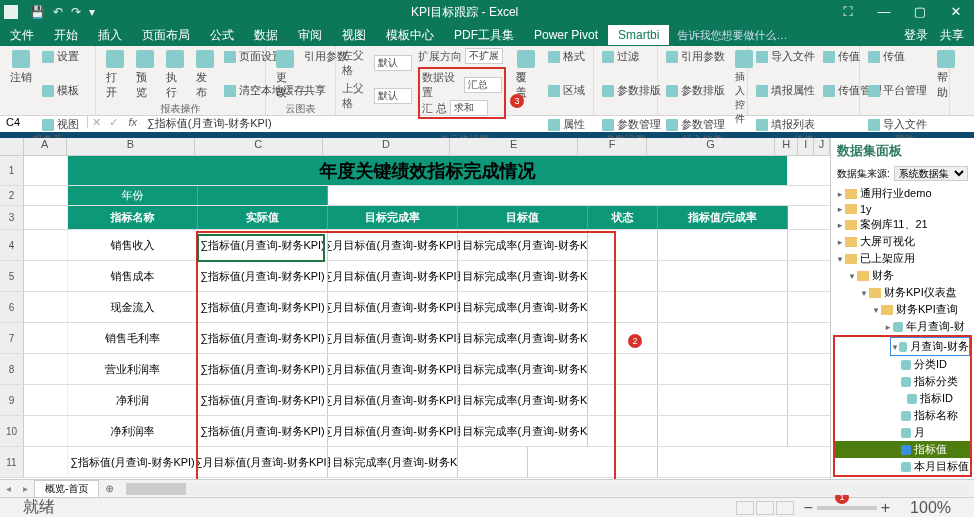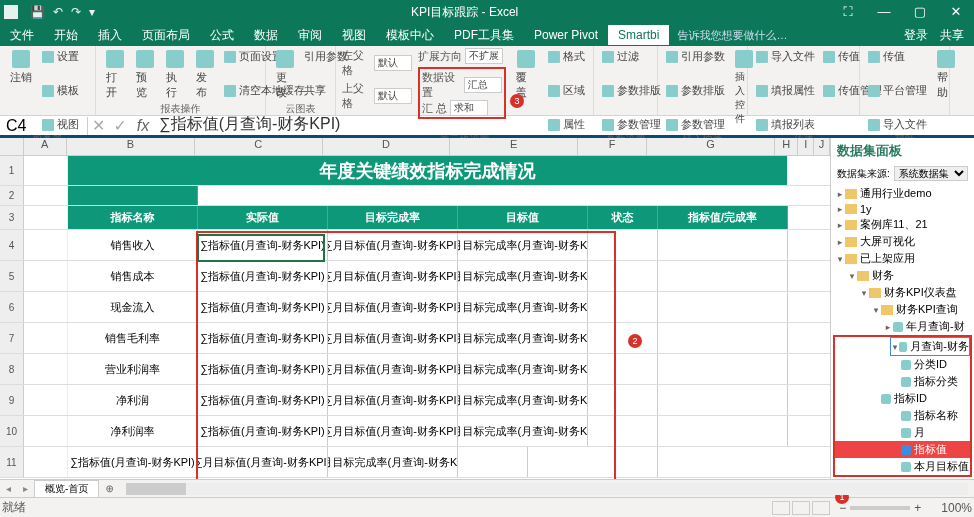--- a/index.html
+++ b/index.html
@@ -33,70 +33,70 @@
 .rbtn-sm { display: flex; align-items: center; gap: 3px; padding: 1px 2px; cursor: pointer; white-space: nowrap; }
 .rbtn-sm .ic { width: 12px; height: 12px; background: #8cc; border-radius: 1px; }
 .rcol { display: flex; flex-direction: column; gap: 17px; }
 .dd-row { display: flex; align-items: center; gap: 3px; font-size: 11px; }
 .dd-row .lbl { color: #555; }
 .dd-row .val { border: 1px solid #ccc; padding: 0 3px; background: #fff; min-width: 38px; font-size: 10px; }
 .cell-box { border: 2px solid #d7322a; padding: 1px 2px; }
 .badge-num { position: absolute; width: 14px; height: 14px; background: #d7322a; color: #fff; border-radius: 50%; font-size: 9px; display: flex; align-items: center; justify-content: center; }
 
 
-.fbar { height: 22px; background: #fff; border-bottom: 3px solid #0c4a6e; display: flex; align-items: flex-end; font-size: 16px; }
+.fbar { height: 22px; background: #fff; border-bottom: 6px solid #0c4a6e; display: flex; align-items: flex-start; font-size: 11px; }
 .fbar .namebox { width: 88px; border-right: 1px solid #ccc; padding-left: 6px; }
 .fbar .fx { padding: 0 6px; font-style: italic; color: #666; }
 .fbar .formula { flex: 1; padding-left: 4px; color: #333; }
 
 
 .main { display: flex; height: calc(100% - 24px - 22px - 70px - 22px - 18px - 20px); }
 .sheet { flex: 1; overflow: hidden; position: relative; }
 .col-heads { display: flex; height: 18px; background: #eee; border-bottom: 1px solid #ccc; }
 .col-heads .rh { width: 24px; border-right: 1px solid #ccc; }
 .col-heads .ch { border-right: 1px solid #ccc; text-align: center; font-size: 11px; color: #555; }
 .rows { position: relative; }
 .row { display: flex; border-bottom: 1px solid #ddd; }
 .row .rh { width: 24px; background: #eee; border-right: 1px solid #ccc; text-align: center; font-size: 10px; color: #555; display: flex; align-items: center; justify-content: center; }
 .row .cells { display: flex; flex: 1; }
 .cell { border-right: 1px solid #eee; display: flex; align-items: center; overflow: hidden; white-space: nowrap; font-size: 11px; }
 
 
-.title-cell { background: #0d9879; color: #ffffff; font-size: 18px; font-weight: bold; justify-content: center !important; }
+.title-cell { background: #0d9879; color: #000000; font-size: 18px; font-weight: bold; justify-content: center !important; }
 .sub-head { background: #0d9879; color: #fff; justify-content: center !important; border-right: 1px solid #3bb096 !important; }
 .th-cell { background: #0d9879; color: #fff; font-weight: bold; justify-content: center !important; border-right: 1px solid #3bb096 !important; }
 .bd-cell { justify-content: center; border-right: 1px solid #ccc !important; }
 .redbox { position: absolute; border: 2px solid #d7322a; pointer-events: none; }
 .redbox.r1 { left: 196px; top: 93px; width: 420px; height: 250px; }
 .badge2 { left: 628px; top: 196px; }
 .active-cell-border { position: absolute; border: 2px solid #217346; pointer-events: none; left: 197px; top: 96px; width: 128px; height: 28px; }
 
 
 .rpanel { width: 144px; border-left: 1px solid #ccc; background: #fff; display: flex; flex-direction: column; font-size: 11px; }
 .rpanel .hdr { padding: 4px 6px; font-weight: bold; color: #2b7b5f; font-size: 13px; }
 .rpanel .src { padding: 2px 6px; font-size: 10px; display: flex; align-items: center; gap: 4px; }
 .rpanel .src select { font-size: 10px; border: 1px solid #ccc; flex: 1; }
 .rpanel .tree { flex: 1; overflow-y: auto; padding: 2px 0; font-size: 11px; }
 .tree-item { padding: 1px 0; display: flex; align-items: center; white-space: nowrap; cursor: pointer; }
 .tree-item .tg { width: 10px; text-align: center; color: #666; font-size: 9px; }
 .tree-item .fic { width: 12px; height: 10px; background: #f0c768; margin-right: 3px; }
 .tree-item .dic { width: 10px; height: 10px; background: #8cc; margin-right: 3px; border-radius: 2px; }
 .tree-item .dic.blue { background: #3a8de0; }
-.tree-item.sel { background: #ef4444; color: #fff; }
+.tree-item.sel { background: #4d7c0f; color: #fff; }
 .tree-redbox { border: 2px solid #d7322a; margin: 0 2px; }
 .tree-sel-box { border: 1px solid #3a8de0; margin-left: 55px; padding: 0; }
 
 
 .sheet-tabs { height: 18px; background: #f3f2f1; border-top: 1px solid #ccc; display: flex; align-items: center; font-size: 10px; }
 .sheet-tabs .nav { padding: 0 6px; color: #888; }
 .sheet-tabs .st { padding: 1px 10px; border: 1px solid #ccc; background: #fff; }
 .sheet-tabs .add { padding: 0 6px; color: #666; }
 .sheet-tabs .scroll-h { flex: 1; margin: 0 6px; height: 12px; background: #eee; position: relative; }
 .sheet-tabs .scroll-h .thumb { position: absolute; left: 0; width: 60px; height: 100%; background: #ccc; }
-.status { height: 20px; background: #f3f2f1; border-top: 1px solid #ccc; display: flex; align-items: center; font-size: 12px; color: #555; padding: 0 2px; }
+.status { height: 20px; background: #f3f2f1; border-top: 1px solid #ccc; display: flex; align-items: center; font-size: 16px; color: #555; padding: 0 23px; }
 .status .sp { flex: 1; }
 .status .view-btn { width: 18px; height: 14px; border: 1px solid #ccc; margin: 0 1px; }
 .status .zoom { margin-left: 20px; }
 </style>
 </head>
 <body>
 
 <div class="titlebar">
   <div class="left">
     <span class="icon-sq"></span>
@@ -385,20 +385,21 @@
           <div class="rh">1</div>
           <div class="cells">
             <div class="cell " style="width:44px"></div>
             <div class="cell title-cell" style="width:720px">年度关键绩效指标完成情况</div>
           </div>
         </div>
         <div class="row" style="height:20px">
           <div class="rh">2</div>
           <div class="cells">
             <div class="cell " style="width:44px"></div>
+            <div class="cell sub-head" style="width:130px">年份</div>
             <div class="cell sub-head" style="width:130px"></div>
           </div>
         </div>
         <div class="row" style="height:24px">
           <div class="rh">3</div>
           <div class="cells">
             <div class="cell " style="width:44px"></div>
             <div class="cell th-cell" style="width:130px">指标名称</div>
             <div class="cell th-cell" style="width:130px">实际值</div>
             <div class="cell th-cell" style="width:130px">目标完成率</div>
@@ -569,21 +570,21 @@
             </div>
         </div>
         <div class="tree-item" style="padding-left:66px">
             <span class="dic"></span>
             <span>分类ID</span>
           </div>
         <div class="tree-item" style="padding-left:66px">
             <span class="dic"></span>
             <span>指标分类</span>
           </div>
-        <div class="tree-item" style="padding-left:46px">
+        <div class="tree-item" style="padding-left:72px">
             <span class="dic"></span>
             <span>指标ID</span>
           </div>
         <div class="tree-item" style="padding-left:66px">
             <span class="dic"></span>
             <span>指标名称</span>
           </div>
         <div class="tree-item" style="padding-left:66px">
             <span class="dic"></span>
             <span>月</span>

